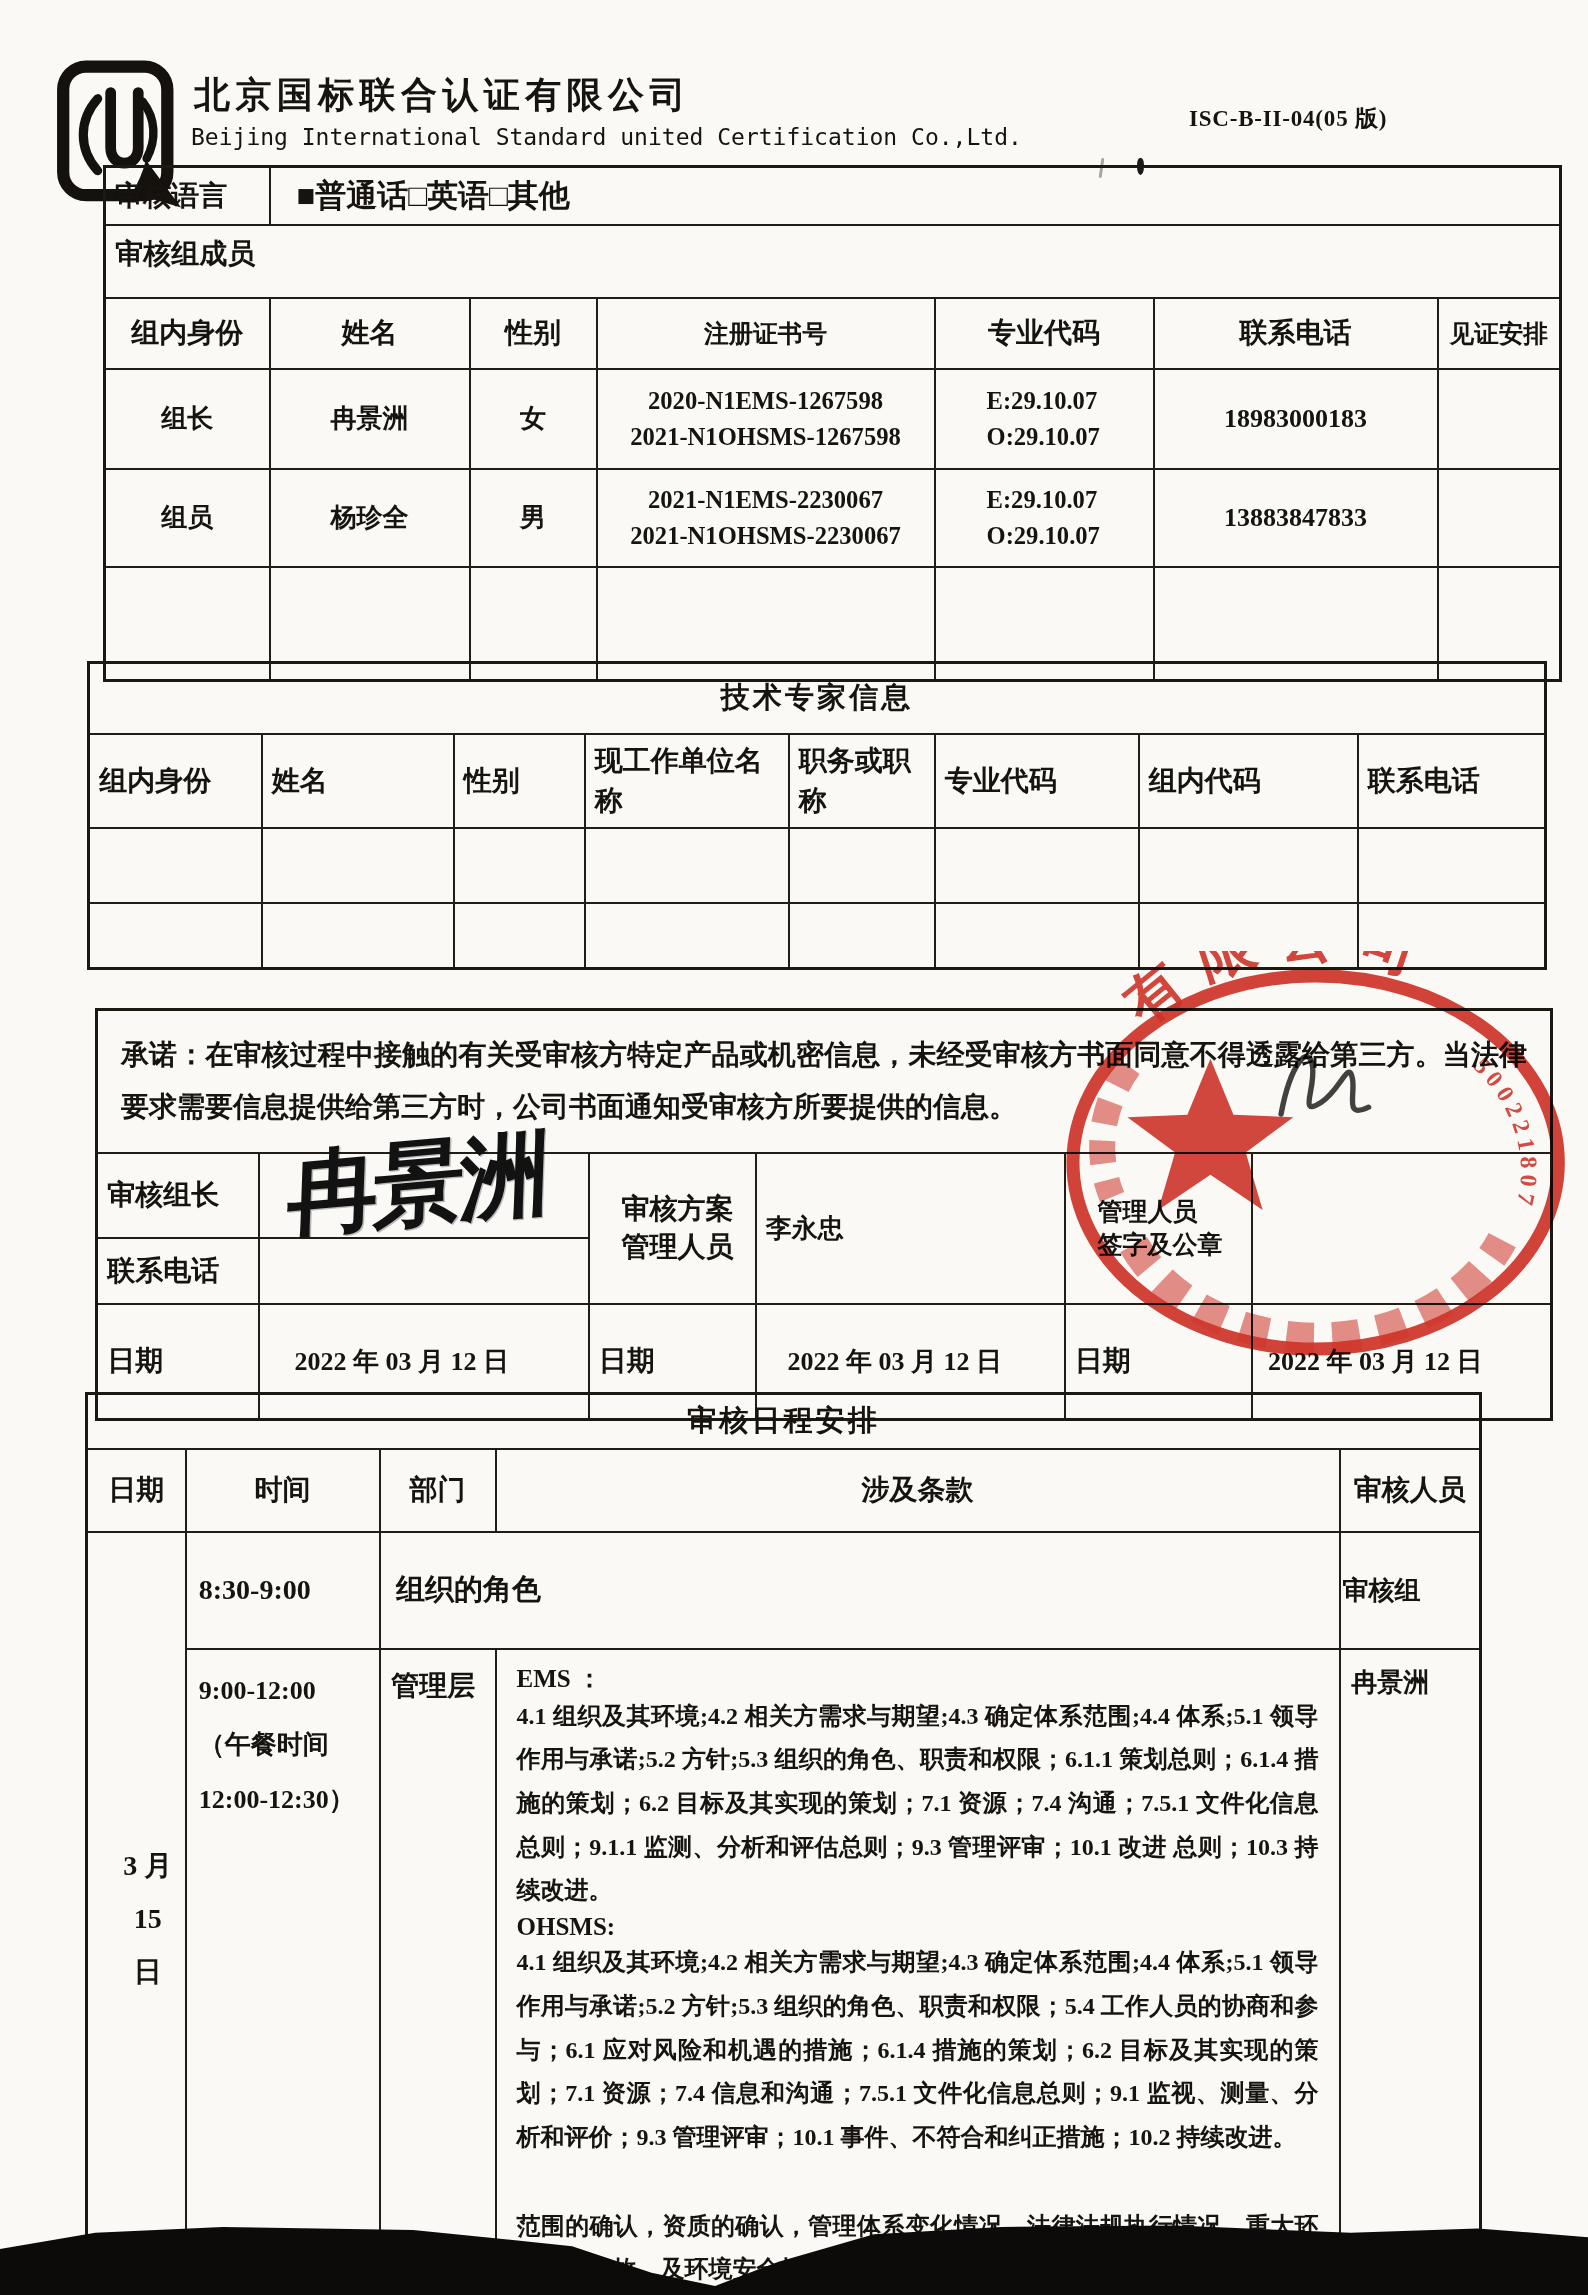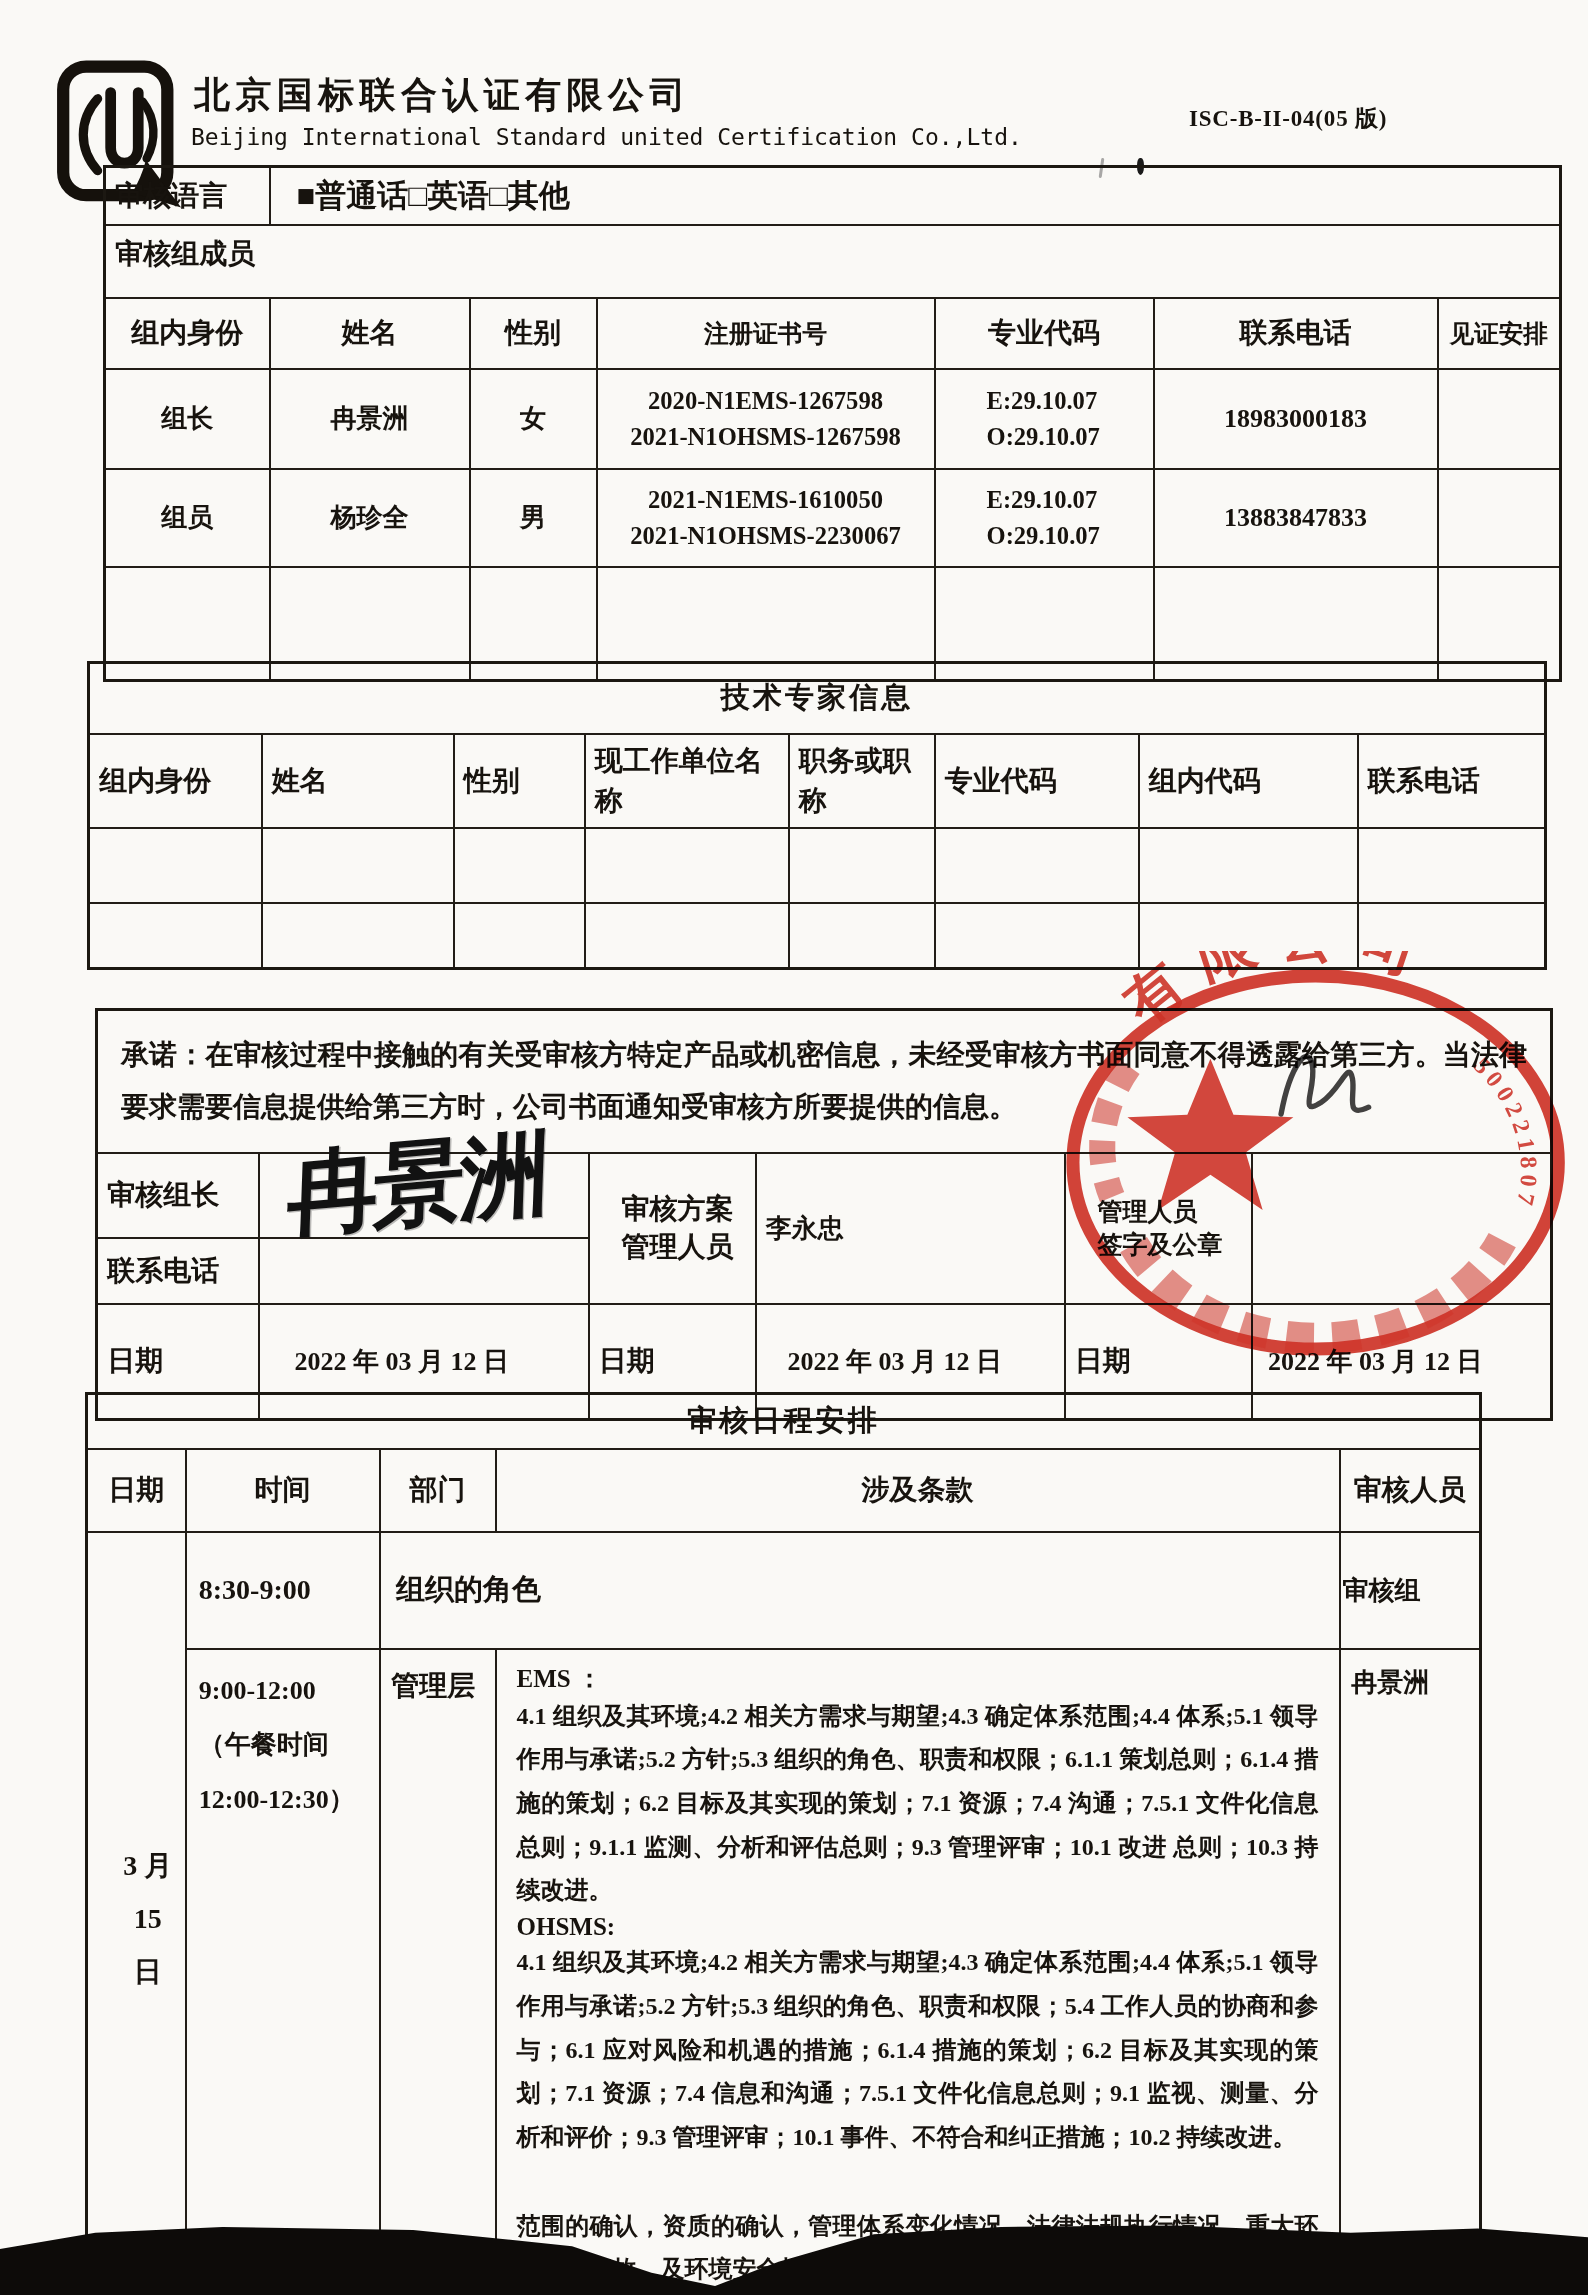--- a/index.html
+++ b/index.html
@@ -107,21 +107,21 @@
         <div>O:29.10.07</div>
       </td>
       <td class="cent val">18983000183</td>
       <td class="cent val"></td>
     </tr>
     <tr style="height:98px">
       <td class="cent val">组员</td>
       <td class="cent val">杨珍全</td>
       <td class="cent val">男</td>
       <td class="cent small2">
-        <div>2021-N1EMS-1610050</div>
+        <div>2021-N1EMS-2230067</div>
         <div>2021-N1OHSMS-2230067</div>
       </td>
       <td class="left small2" style="padding-left:51px">
         <div>E:29.10.07</div>
         <div>O:29.10.07</div>
       </td>
       <td class="cent val">13883847833</td>
       <td class="cent val"></td>
     </tr>
     <tr style="height:114px">

